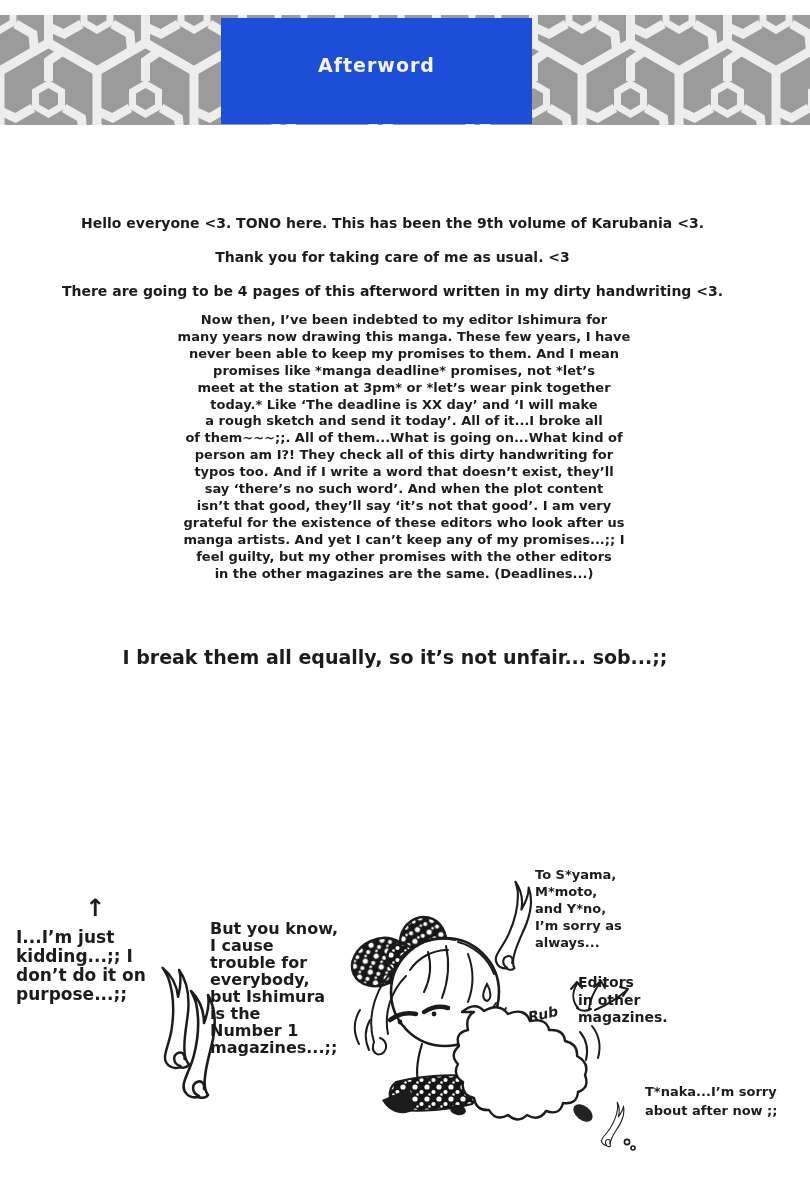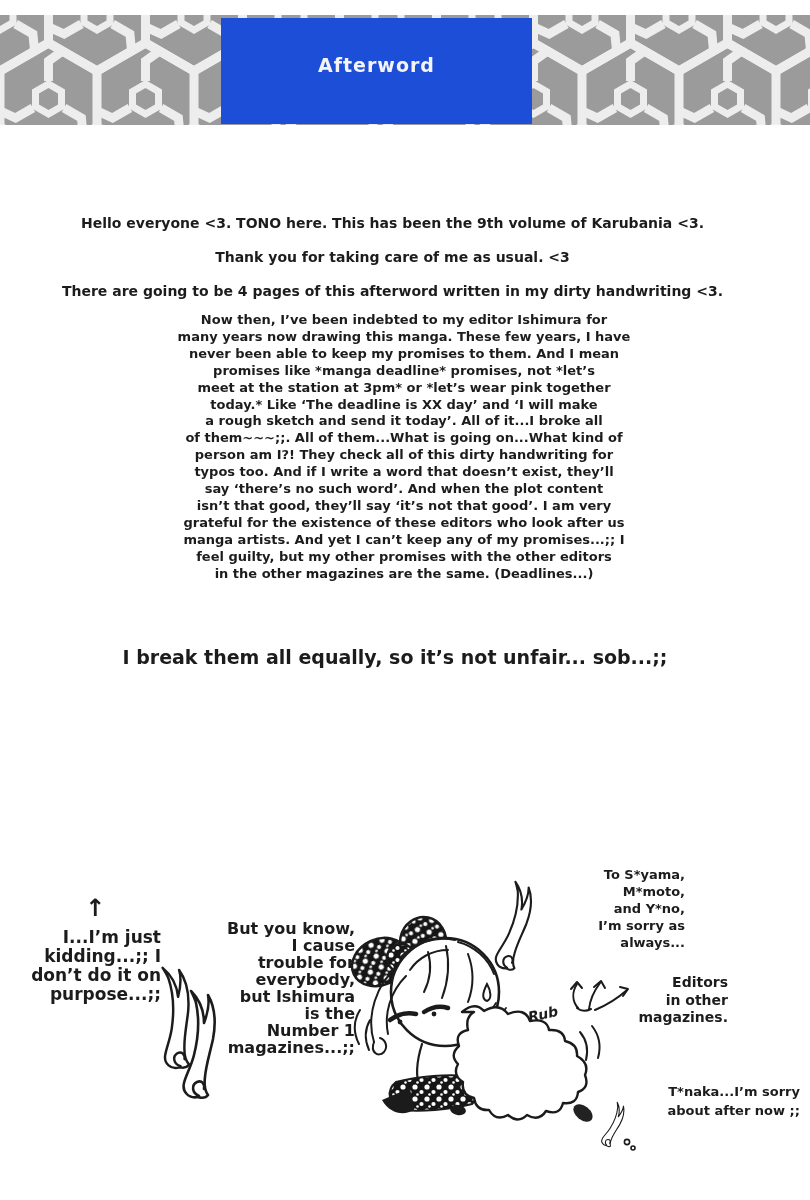--- a/index.html
+++ b/index.html
@@ -19,21 +19,21 @@
     color:#f4f4f4; font-size:19px; font-weight:bold; letter-spacing:1px;
     transform:translateY(-6px);
   }
   
   .txt{position:absolute; text-align:center; font-weight:bold; white-space:nowrap;}
   .intro-line{left:0; width:785px; font-size:14px;}
   .main-par{position:absolute; left:0; top:312px; width:800px; text-align:center; font-weight:bold;}
   .main-par div{font-size:13px; line-height:16.9px; white-space:nowrap;margin-left:8px;}
   .closing{left:0; top:602px; width:790px; font-size:19px;margin-top:44px;}
   
-  .note{position:absolute; text-align:right; font-weight:bold;}
+  .note{position:absolute; text-align:left; font-weight:bold;}
   .note div{white-space:nowrap;}
   .up-arrow{position:absolute; left:60px; top:894px; width:70px; text-align:center;
             font-size:24px; font-weight:bold;}
   .left-note{left:16px; top:928px; width:145px; font-size:17px; line-height:19px;}
   .center-note{left:210px; top:920px; width:145px; font-size:16px; line-height:17px;}
   .apology-note{left:535px; top:866px; width:150px; font-size:13px; line-height:17px;}
   .editors-note{left:578px; top:974px; width:150px; font-size:14px; line-height:17.5px;}
   .tanaka-note{left:645px; top:1082px; width:155px; font-size:13px; line-height:19px;}
   .rub{position:absolute; left:518px; top:1006px; width:50px; text-align:center;
        font-size:14px; font-weight:bold; font-style:italic;

